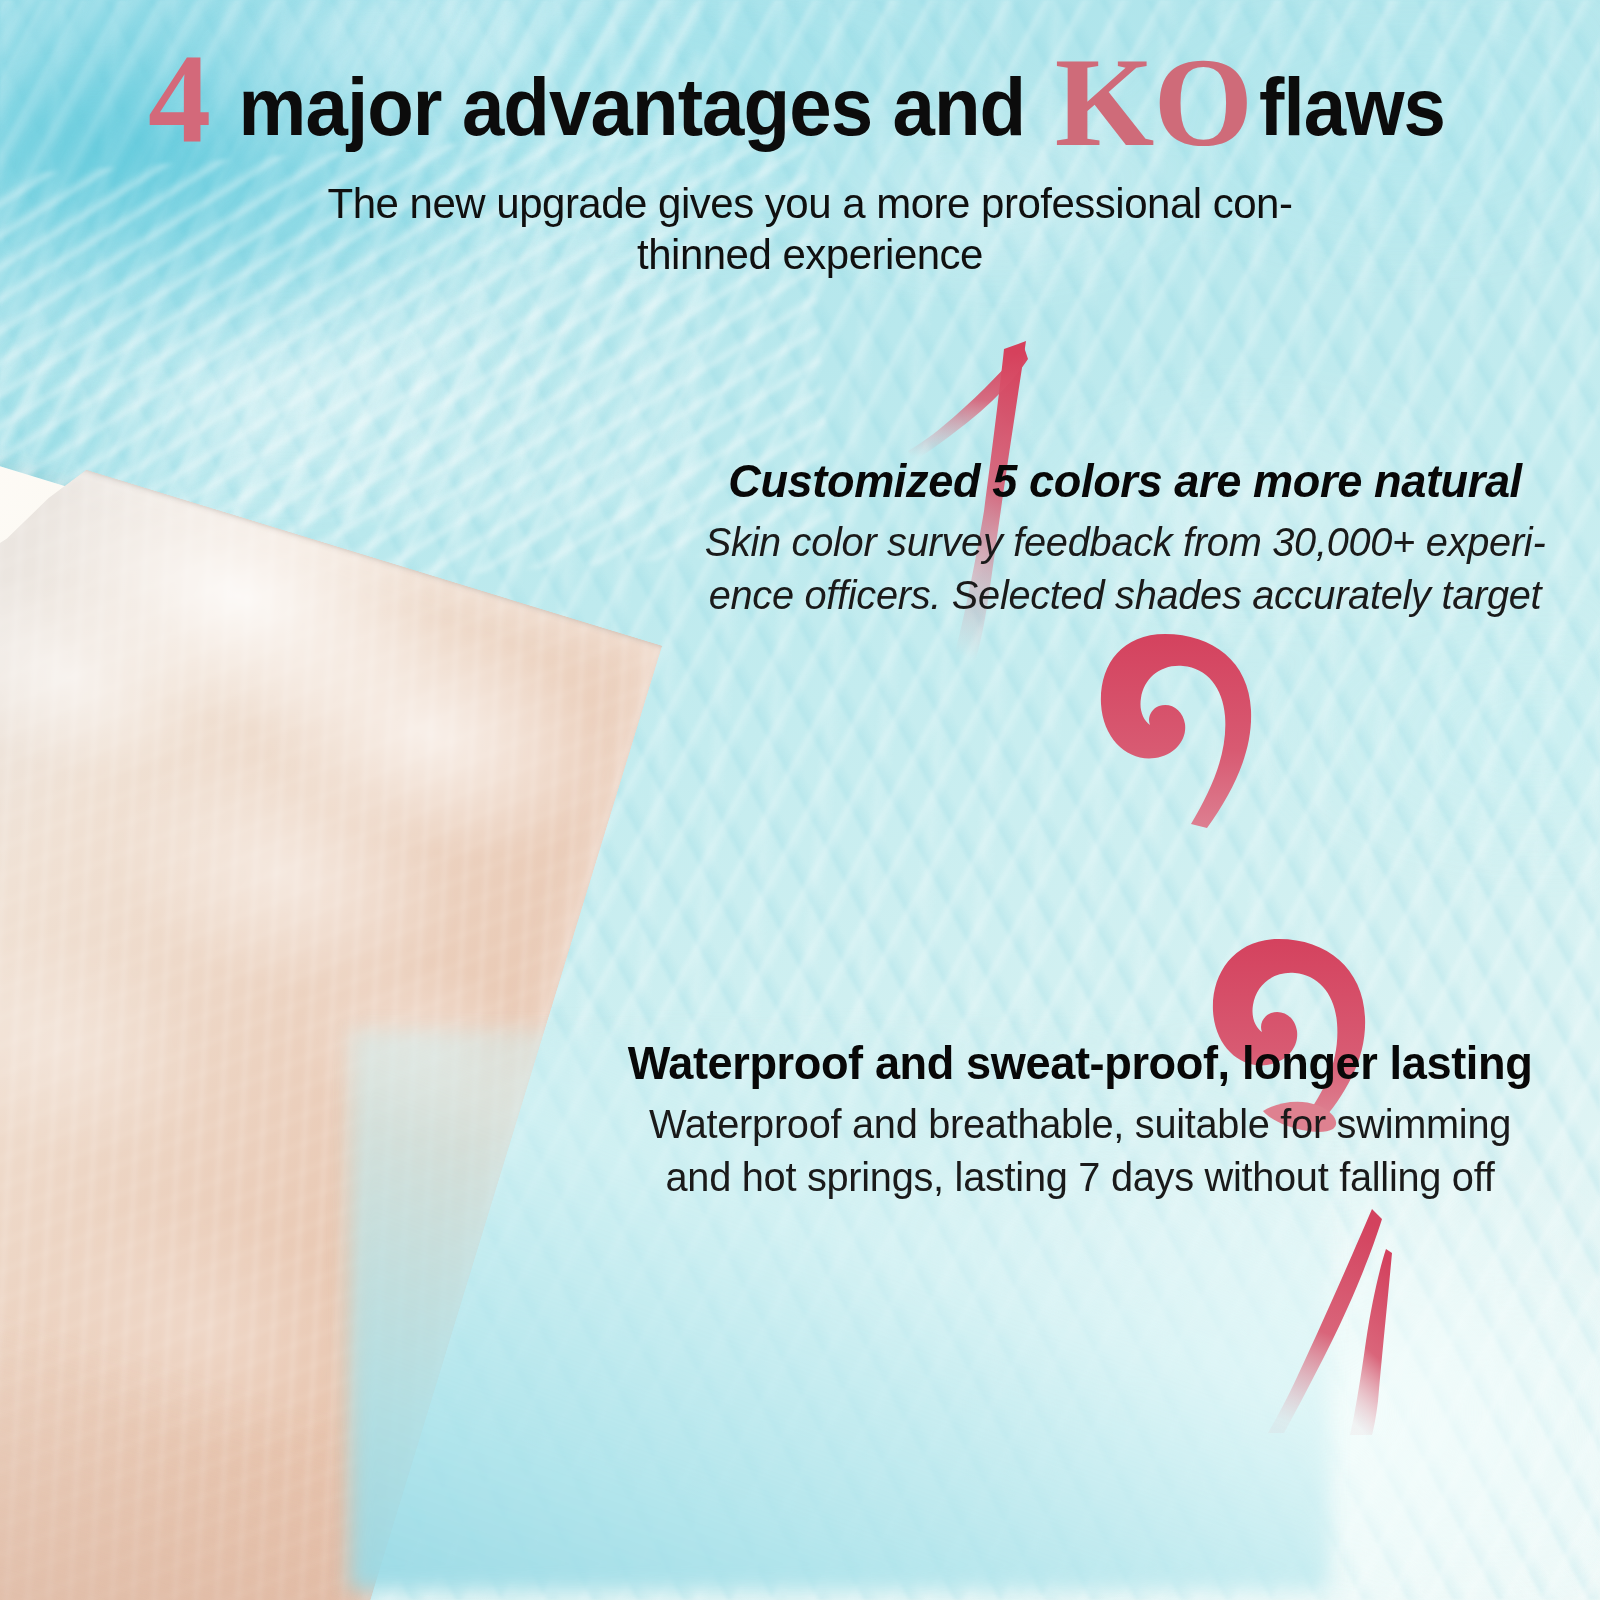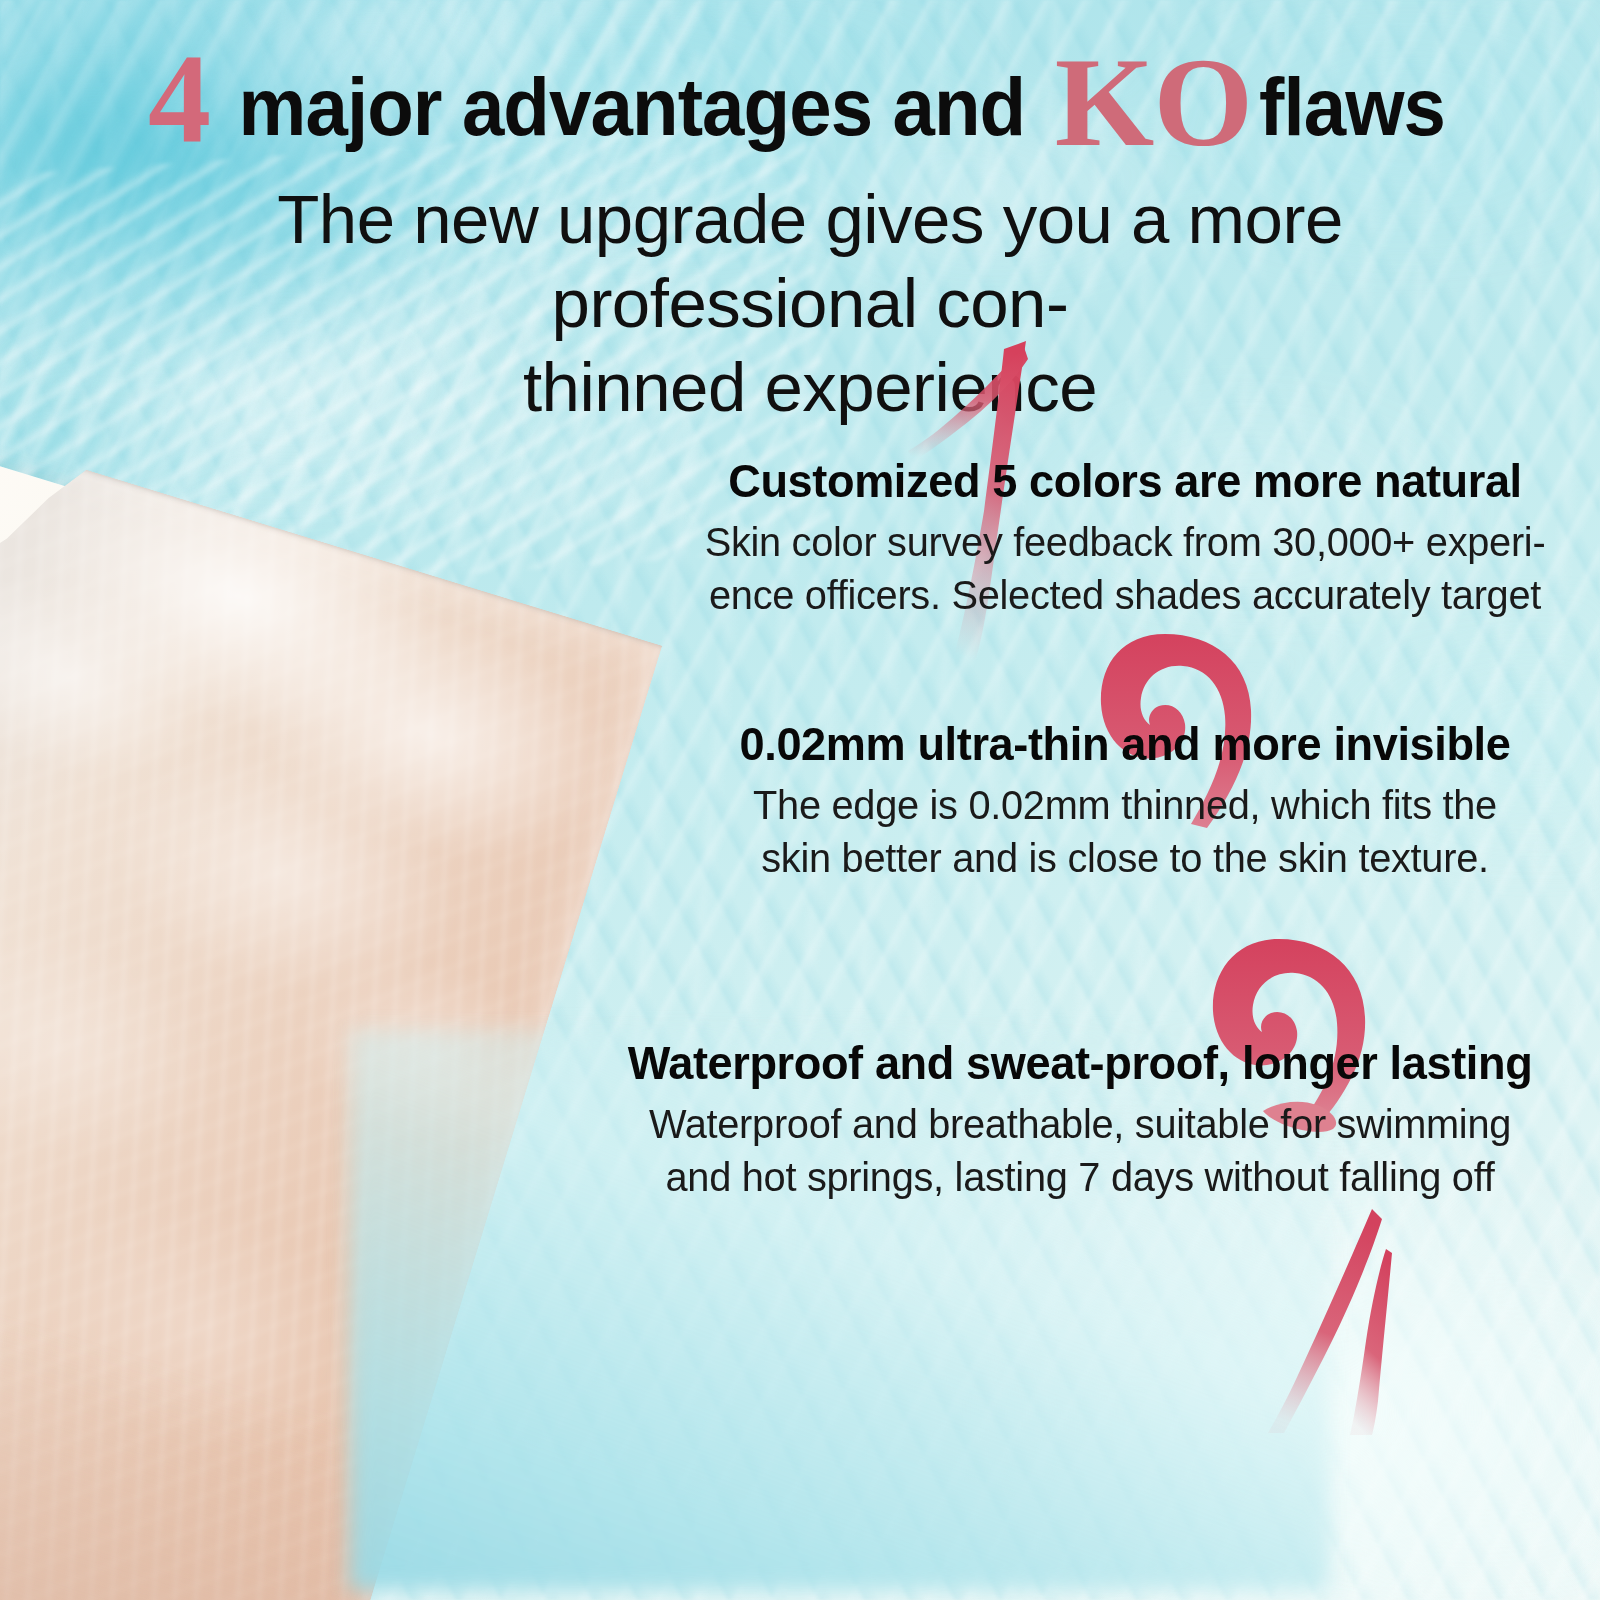--- a/index.html
+++ b/index.html
@@ -210,21 +210,21 @@
     color:#cf6b79;
     letter-spacing:-1px;
     vertical-align:-10px;
   }
   .subhead{
     position:absolute;
     left:110px; width:1400px; top:178px;
     text-align:center;
     font-family:"Liberation Sans", sans-serif;
     font-weight:400;
-    font-size:69px;
+    font-size:42px;
     line-height:1.22;
     color:#101010;
     letter-spacing:-.5px;
   }
 
   .feature{ position:absolute; text-align:center; }
   .feat-title{
     font-family:"Liberation Sans", sans-serif;
     font-weight:700;
     font-size:47px;
@@ -332,35 +332,28 @@
           <stop offset="55%" stop-color="#d8586f" stop-opacity=".92"></stop>
           <stop offset="100%" stop-color="#e3a0ab" stop-opacity=".1"></stop>
         </linearGradient>
       </defs>
       <path d="M122 4 C104 46 76 110 48 170 C36 196 26 214 18 228 L34 228 C46 206 62 176 80 140 C104 92 122 46 132 14 Z" fill="url(#g4)"></path>
       <path d="M142 48 C138 92 132 150 128 196 C126 212 124 222 122 230 L100 230 C104 214 110 178 116 136
                C122 96 130 62 136 44 Z" fill="url(#g4)"></path>
     </svg>
   </div>
 
-  <div class="feature" style="left:650px; width:950px; top:455px;">
+  <div class="feature" style="left:650px; width:950px; top:455px;font-style:italic;">
     <div class="feat-title">Customized 5 colors are more natural</div>
     <div class="feat-body">
       <div>Skin color survey feedback from 30,000+ experi-</div>
       <div>ence officers. Selected shades accurately target</div>
     </div>
   </div>
 
-  <div class="feature" style="left:650px; width:950px; top:718px;">
-    <div class="feat-title">0.02mm ultra-thin and more invisible</div>
-    <div class="feat-body">
-      <div>The edge is 0.02mm thinned, which fits the</div>
-      <div>skin better and is close to the skin texture.</div>
-    </div>
-  </div>
 
   <div class="feature" style="left:560px; width:1040px; top:1022px;margin-top:15px;">
     <div class="feat-title">Waterproof and sweat-proof, longer lasting</div>
     <div class="feat-body">
       <div>Waterproof and breathable, suitable for swimming</div>
       <div>and hot springs, lasting 7 days without falling off</div>
     </div>
   </div>
 
 

